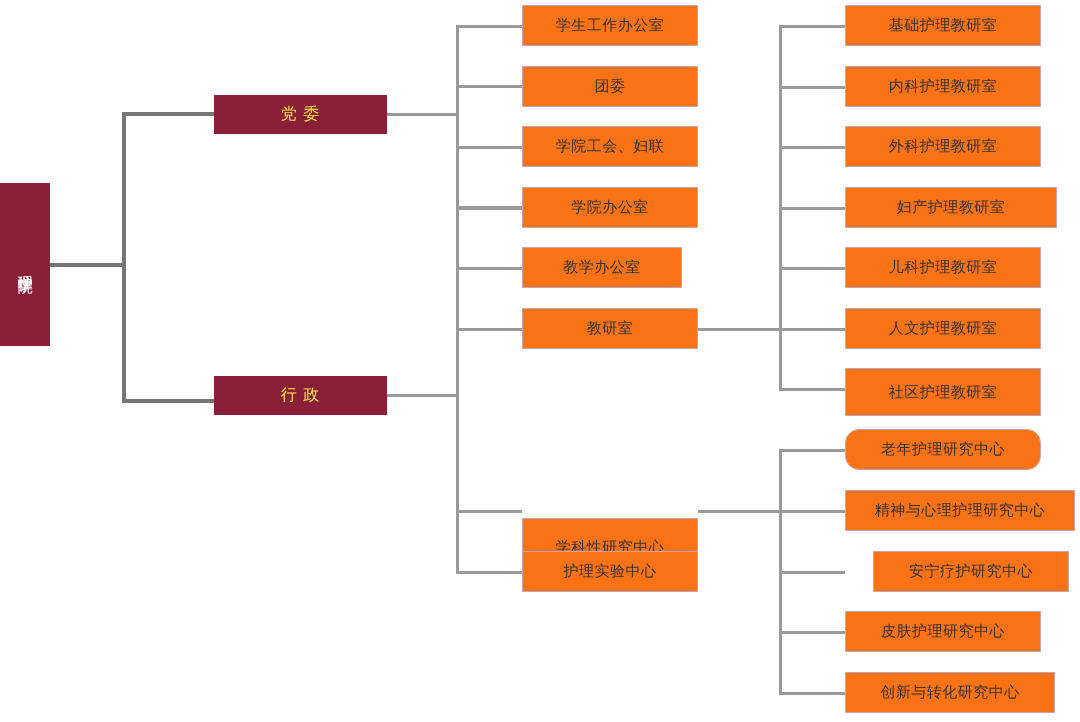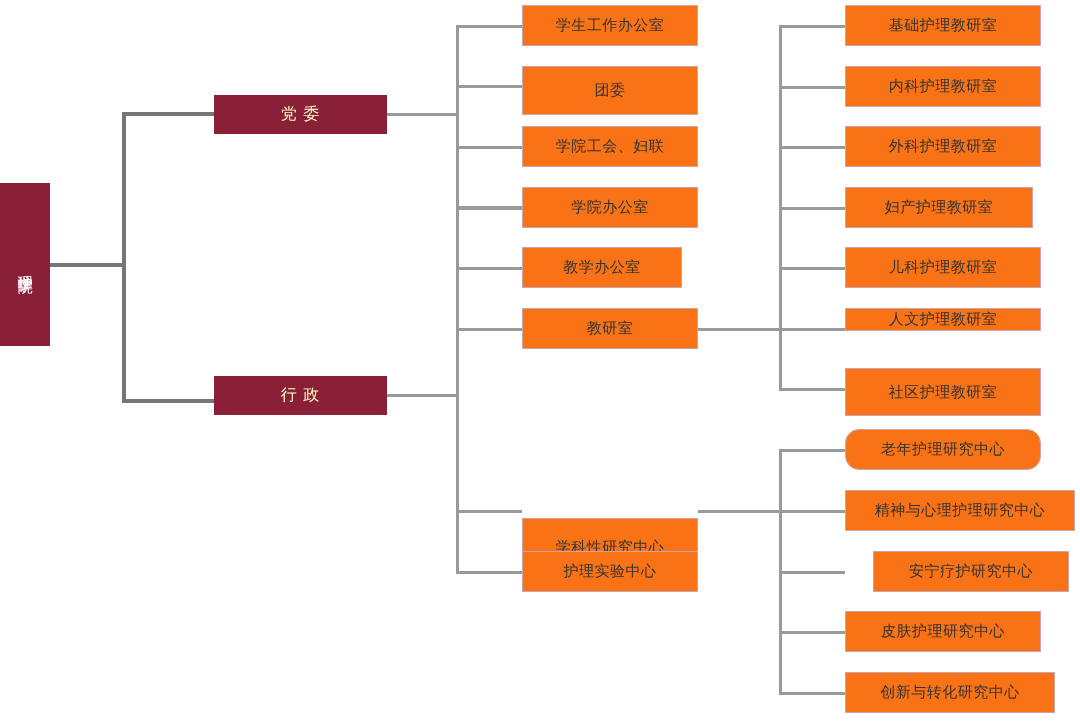--- a/index.html
+++ b/index.html
@@ -35,21 +35,21 @@
     font-size: 15px;
     line-height: 1.75;
     letter-spacing: 1px;
     writing-mode: vertical-rl;
     text-orientation: upright;
     padding: 0;
   }
 
   .node-dept {
     background: #8a2038;
-    color: #fef9c3;
+    color: #fde047;
     font-size: 16px;
     letter-spacing: 1px;
   }
 
   .node-box {
     background: #f97316;
     color: #333333;
     border: 1px solid #c9a6ae;
     font-size: 15px;
     letter-spacing: 0.5px;
@@ -116,35 +116,35 @@
   <div class="line line-thin" style="left:779px; top:571px; width:66px; height:3px;"></div>
   <div class="line line-thin" style="left:779px; top:631px; width:66px; height:3px;"></div>
   <div class="line line-thin" style="left:779px; top:692px; width:66px; height:3px;"></div>
 
   <div class="node node-root" style="left:0px; top:183px; width:50px; height:163px;">护理学院</div>
 
   <div class="node node-dept" style="left:214px; top:95px; width:173px; height:39px;">党 委</div>
   <div class="node node-dept" style="left:214px; top:376px; width:173px; height:39px;">行 政</div>
 
   <div class="node node-box" style="left:522px; top:5px; width:176px; height:41px;">学生工作办公室</div>
-  <div class="node node-box" style="left:522px; top:66px; width:176px; height:49px;">团委</div>
+  <div class="node node-box" style="left:522px; top:66px; width:176px; height:41px;">团委</div>
   <div class="node node-box" style="left:522px; top:126px; width:176px; height:41px;">学院工会、妇联</div>
 
   <div class="node node-box" style="left:522px; top:187px; width:176px; height:41px;">学院办公室</div>
   <div class="node node-box" style="left:522px; top:247px; width:160px; height:41px;">教学办公室</div>
   <div class="node node-box" style="left:522px; top:308px; width:176px; height:41px;">教研室</div>
   <div class="node node-box" style="left:522px; top:518px; width:176px; height:58px;">学科性研究中心</div>
   <div class="node node-box" style="left:522px; top:551px; width:176px; height:41px;">护理实验中心</div>
 
   <div class="node node-box" style="left:845px; top:5px; width:196px; height:41px;">基础护理教研室</div>
   <div class="node node-box" style="left:845px; top:66px; width:196px; height:41px;">内科护理教研室</div>
   <div class="node node-box" style="left:845px; top:126px; width:196px; height:41px;">外科护理教研室</div>
-  <div class="node node-box" style="left:845px; top:187px; width:188px; height:41px;">妇产护理教研室</div>
+  <div class="node node-box" style="left:845px; top:187px; width:212px; height:41px;">妇产护理教研室</div>
   <div class="node node-box" style="left:845px; top:247px; width:196px; height:41px;">儿科护理教研室</div>
-  <div class="node node-box" style="left:845px; top:308px; width:196px; height:23px;">人文护理教研室</div>
+  <div class="node node-box" style="left:845px; top:308px; width:196px; height:41px;">人文护理教研室</div>
   <div class="node node-box" style="left:845px; top:368px; width:196px; height:48px;">社区护理教研室</div>
 
   <div class="node node-box" style="left:845px; top:429px; width:196px; height:41px;border-radius:14px;">老年护理研究中心</div>
   <div class="node node-box" style="left:845px; top:490px; width:230px; height:41px;">精神与心理护理研究中心</div>
   <div class="node node-box" style="left:845px; top:551px; width:196px; height:41px;margin-left:28px;">安宁疗护研究中心</div>
   <div class="node node-box" style="left:845px; top:611px; width:196px; height:41px;">皮肤护理研究中心</div>
   <div class="node node-box" style="left:845px; top:672px; width:210px; height:41px;">创新与转化研究中心</div>
 
 </div>
 

